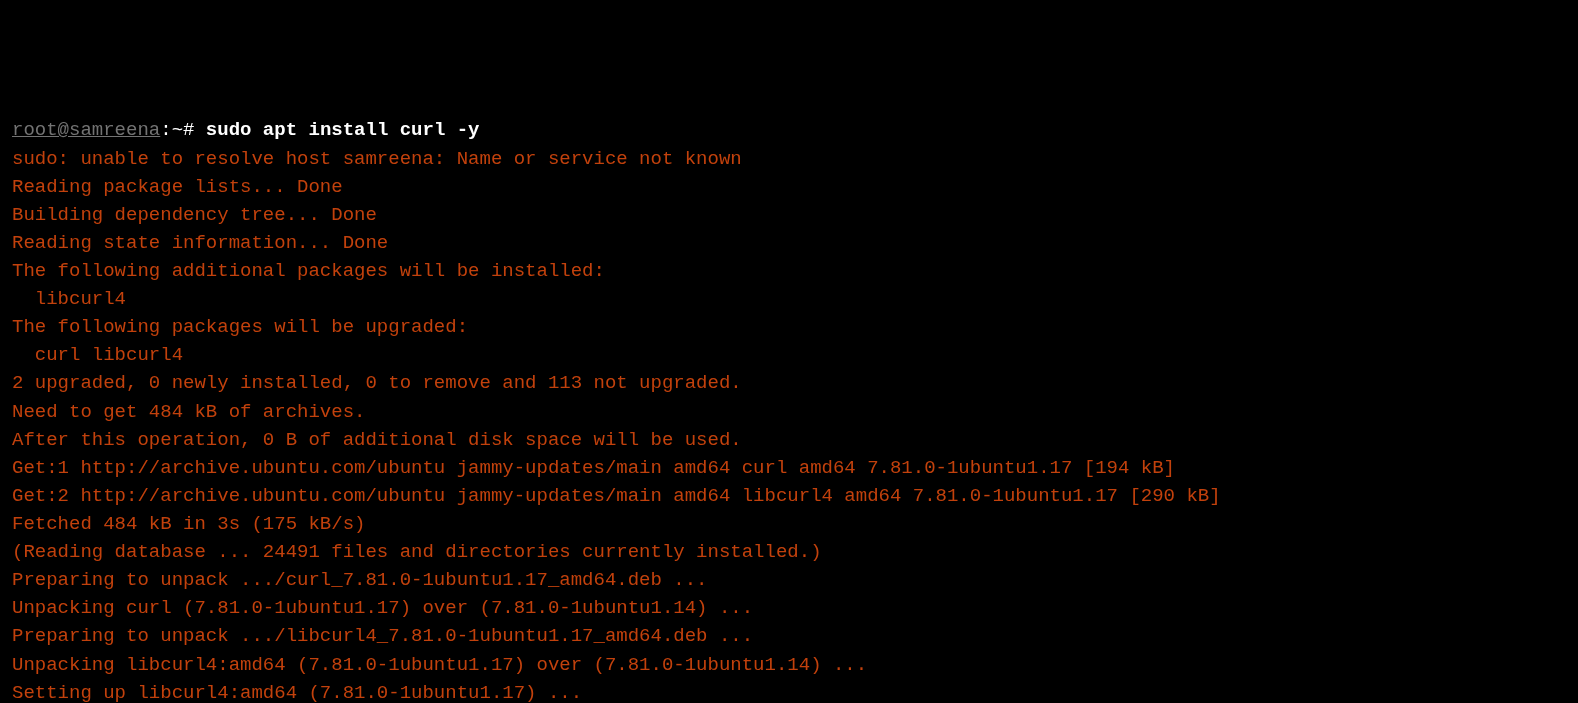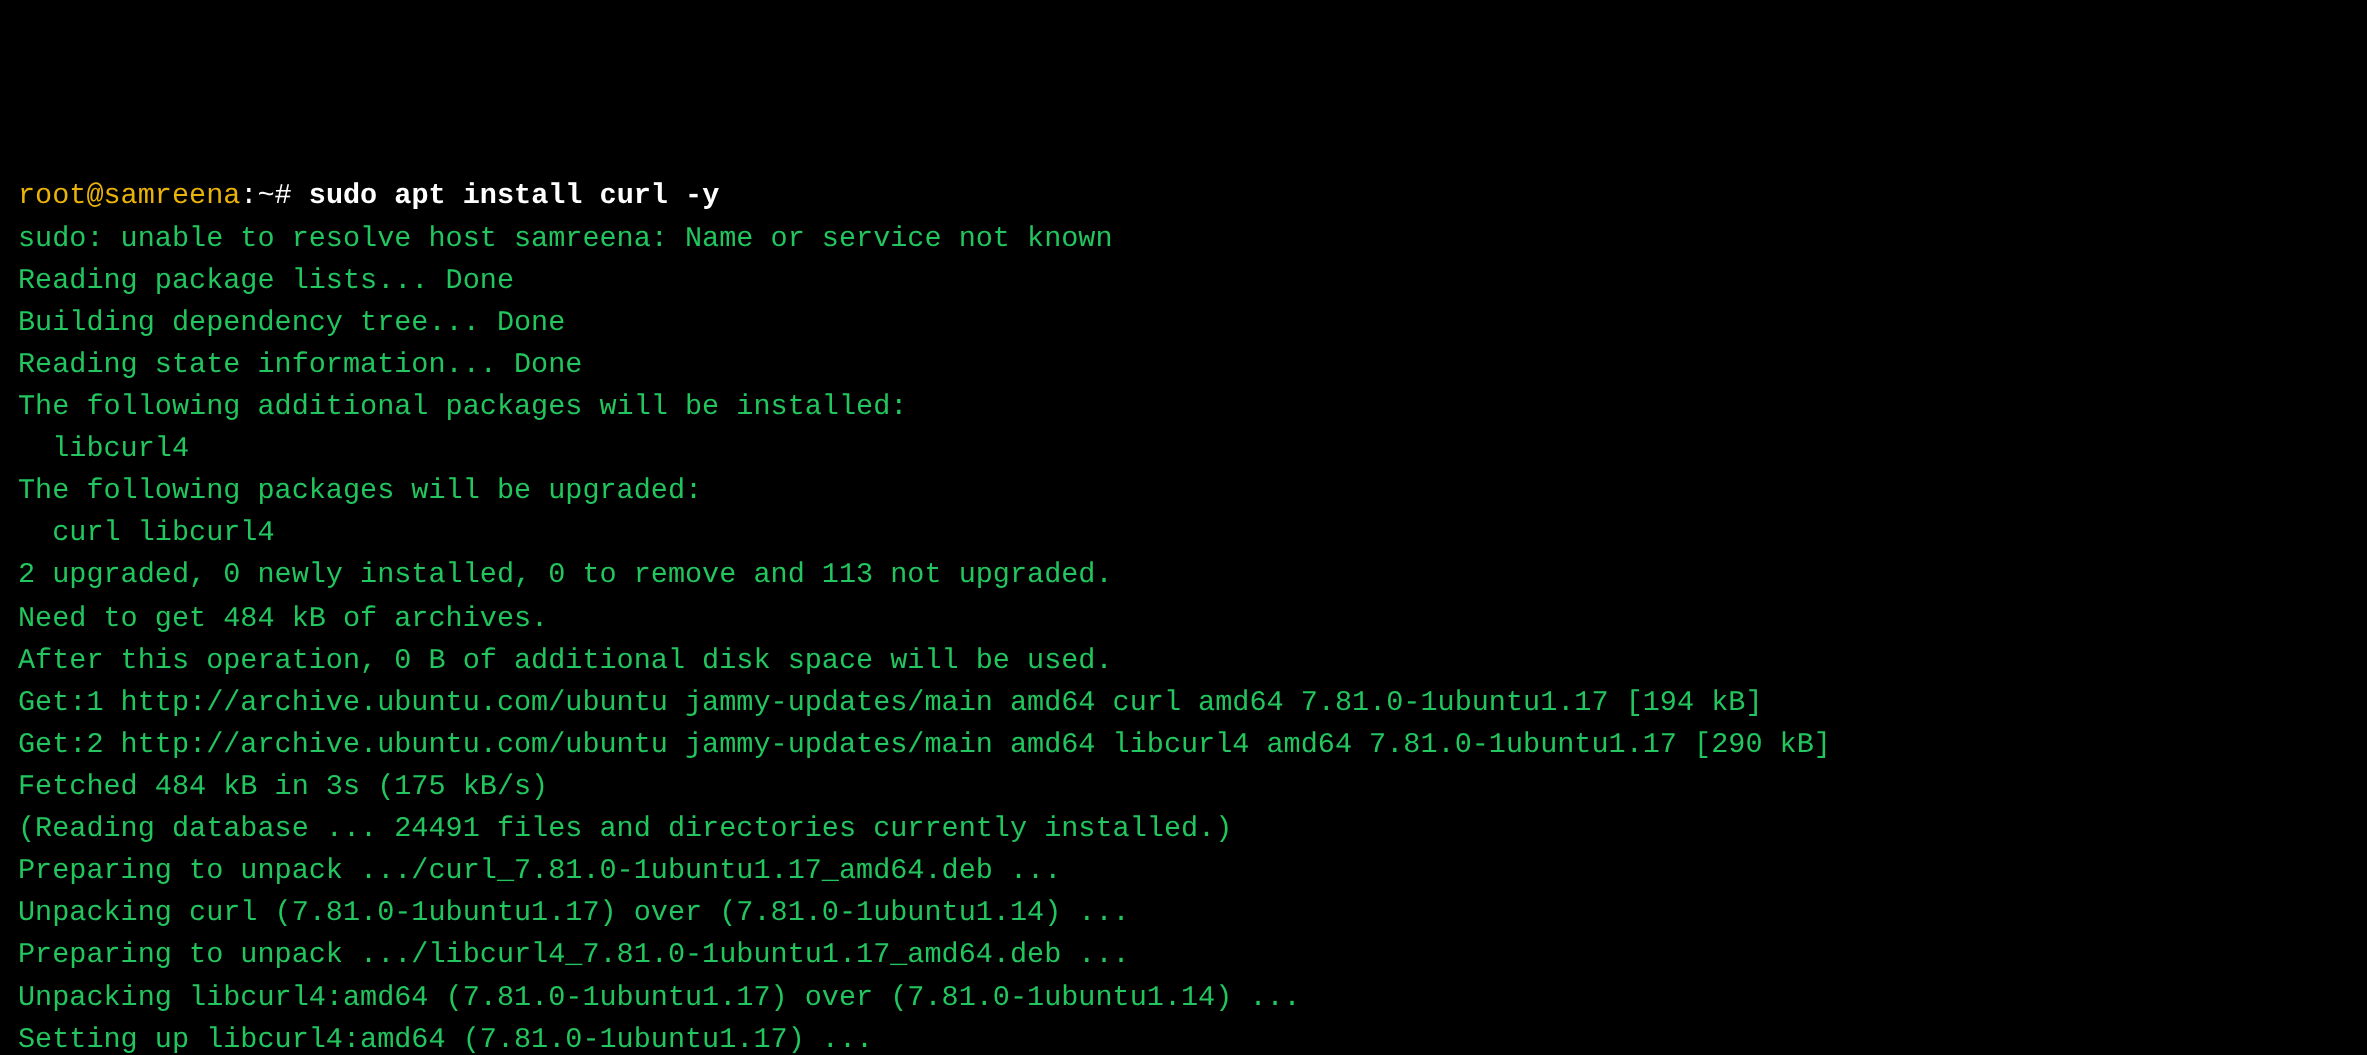--- a/index.html
+++ b/index.html
@@ -16,37 +16,38 @@
       padding: 4px 12px;
       width: 1578px;
       height: 703px;
       overflow: hidden;
       white-space: pre;
     }
     .terminal-line {
       display: block;
     }
     .prompt-user {
-      color: #eab308;
+      color: #737373;
+      text-decoration: underline;
     }
     .prompt-sep {
       color: #ffffff;
     }
     .prompt-path {
       color: #ffffff;
     }
     .prompt-hash {
       color: #ffffff;
     }
     .command {
       color: #ffffff;
       font-weight: bold;
     }
     .output {
-      color: #22c55e;
+      color: #c2410c;
     }
   </style>
 </head>
 <body>
 
 
 
 <div><span class="terminal-line"><span class="prompt-user">root@samreena</span><span class="prompt-sep">:</span><span class="prompt-path">~</span><span class="prompt-hash"># </span><span class="command">sudo apt install curl -y</span></span><span class="terminal-line output">sudo: unable to resolve host samreena: Name or service not known</span><span class="terminal-line output">Reading package lists... Done</span><span class="terminal-line output">Building dependency tree... Done</span><span class="terminal-line output">Reading state information... Done</span><span class="terminal-line output">The following additional packages will be installed:</span><span class="terminal-line output">  libcurl4</span><span class="terminal-line output">The following packages will be upgraded:</span><span class="terminal-line output">  curl libcurl4</span><span class="terminal-line output">2 upgraded, 0 newly installed, 0 to remove and 113 not upgraded.</span><span class="terminal-line output">Need to get 484 kB of archives.</span><span class="terminal-line output">After this operation, 0 B of additional disk space will be used.</span><span class="terminal-line output">Get:1 http://archive.ubuntu.com/ubuntu jammy-updates/main amd64 curl amd64 7.81.0-1ubuntu1.17 [194 kB]</span><span class="terminal-line output">Get:2 http://archive.ubuntu.com/ubuntu jammy-updates/main amd64 libcurl4 amd64 7.81.0-1ubuntu1.17 [290 kB]</span><span class="terminal-line output">Fetched 484 kB in 3s (175 kB/s)</span><span class="terminal-line output">(Reading database ... 24491 files and directories currently installed.)</span><span class="terminal-line output">Preparing to unpack .../curl_7.81.0-1ubuntu1.17_amd64.deb ...</span><span class="terminal-line output">Unpacking curl (7.81.0-1ubuntu1.17) over (7.81.0-1ubuntu1.14) ...</span><span class="terminal-line output">Preparing to unpack .../libcurl4_7.81.0-1ubuntu1.17_amd64.deb ...</span><span class="terminal-line output">Unpacking libcurl4:amd64 (7.81.0-1ubuntu1.17) over (7.81.0-1ubuntu1.14) ...</span><span class="terminal-line output">Setting up libcurl4:amd64 (7.81.0-1ubuntu1.17) ...</span></div>
 
 

